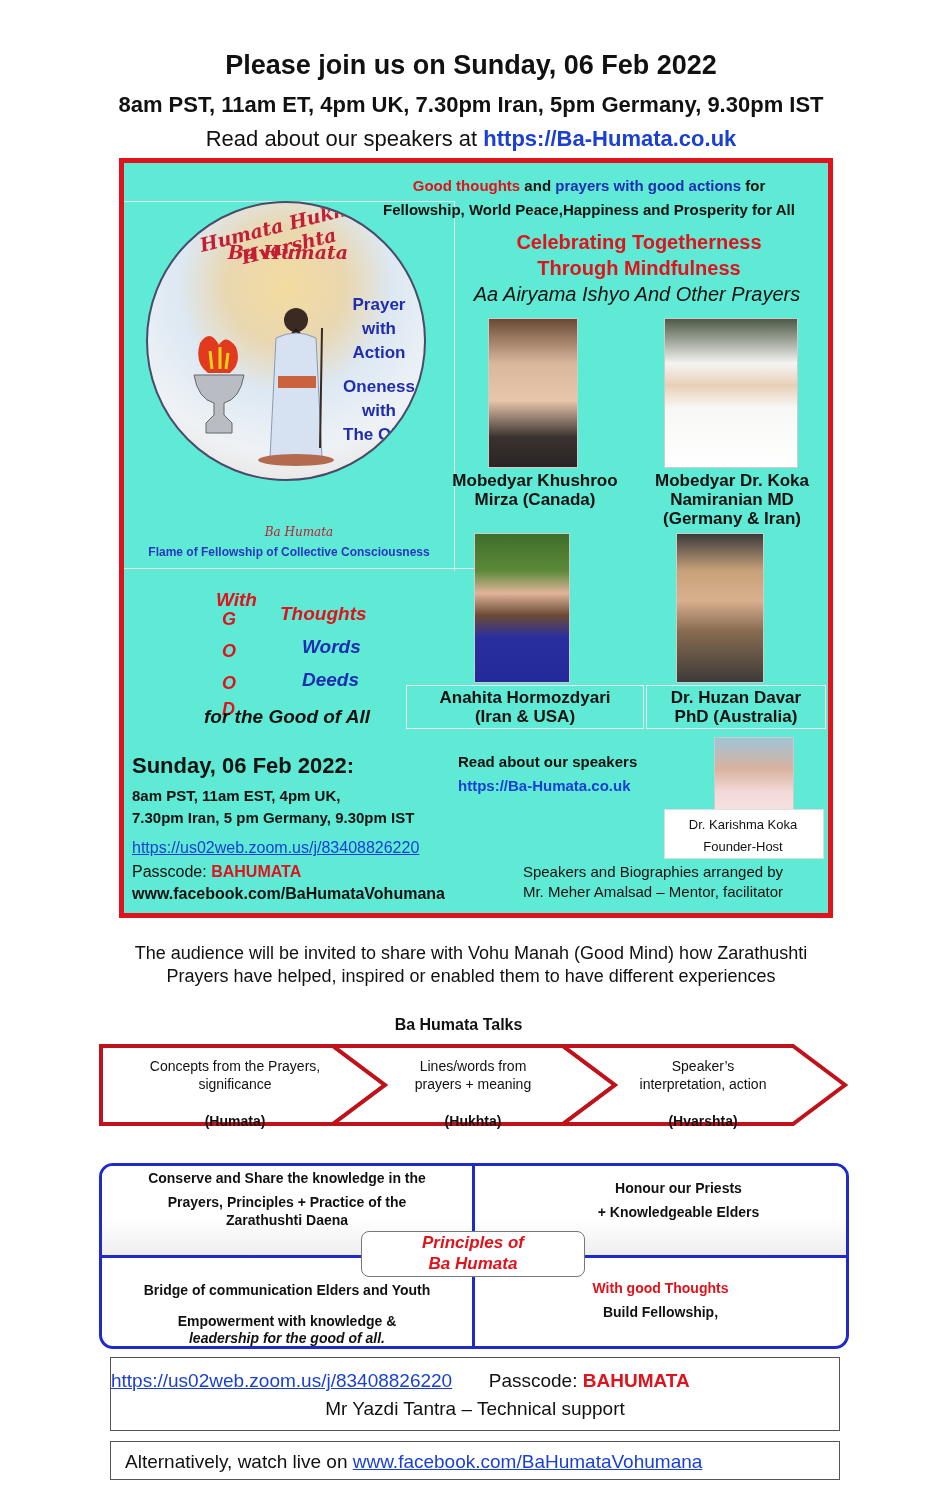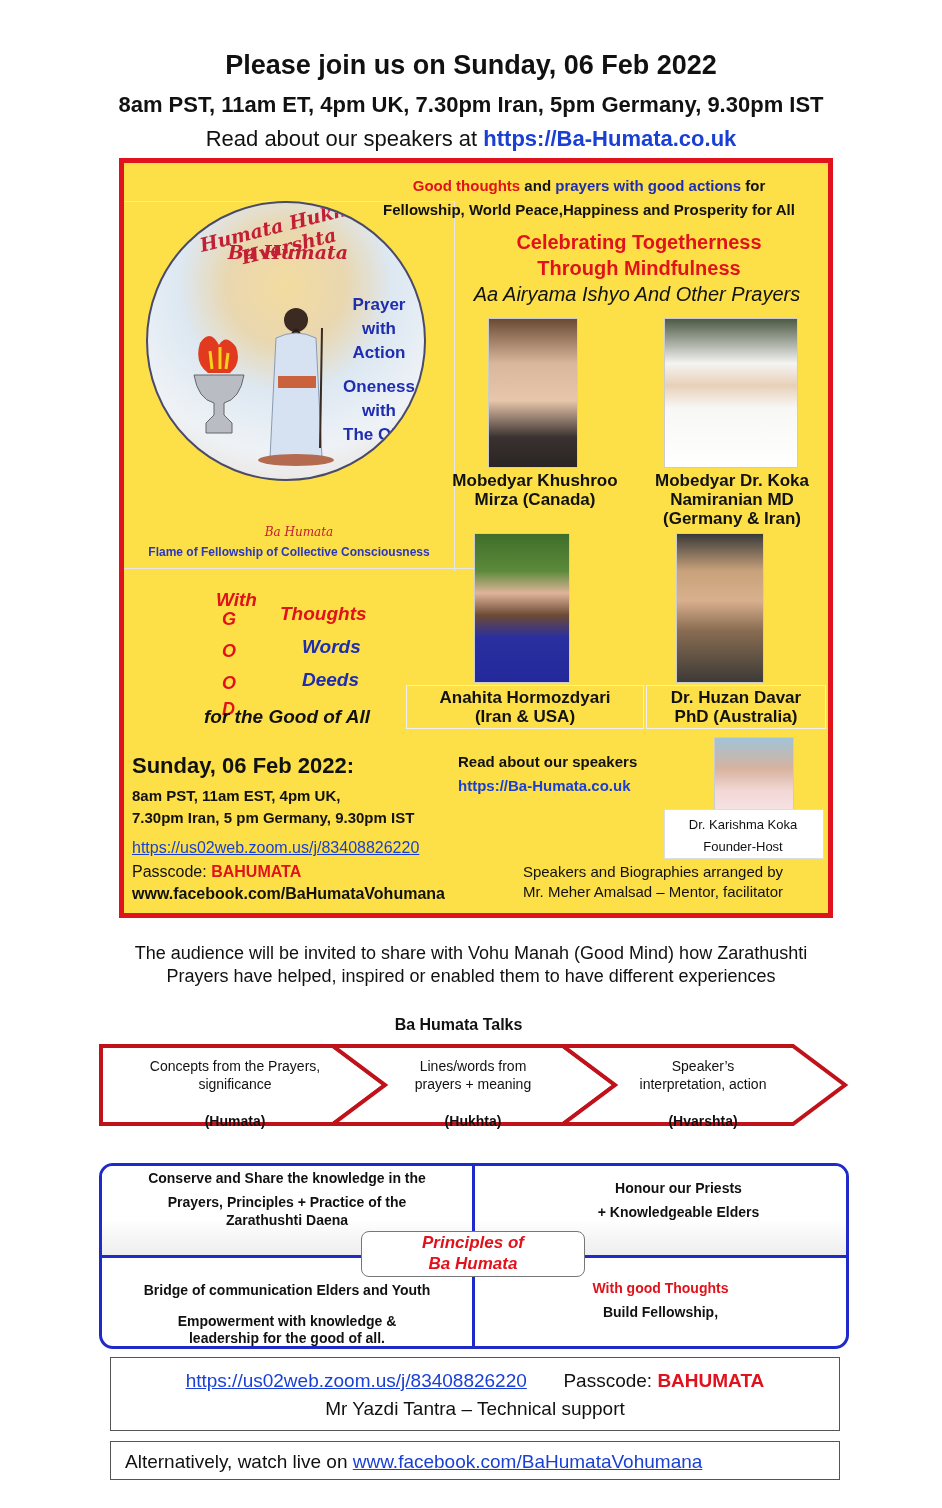--- a/index.html
+++ b/index.html
@@ -11,21 +11,21 @@
   .navy { color:#1f2db0; }
   a, .link { color:#1a3fd4; text-decoration:underline; }
 
   
   #h1 { top:50px; left:0; width:942px; font-size:27px; font-weight:bold; }
   #h2 { top:92px; left:0; width:942px; font-size:22px; font-weight:bold; }
   #h3 { top:126px; left:0; width:942px; font-size:22px; }
   #h3 .url { color:#1a3fd4; font-weight:bold; }
 
   
-  #flyer { top:158px; left:119px; width:704px; height:750px; border:5px solid #e0121b; background:#fde047; }
+  #flyer { top:158px; left:119px; width:704px; height:750px; border:5px solid #e0121b; background:#5eead4; }
   .inner-line { position:absolute; background:#e6e6e6; }
 
   #tagline1 { top:14px; left:230px; width:470px; font-size:15px; font-weight:bold; text-align:center; }
   #tagline2 { top:38px; left:230px; width:470px; font-size:15px; font-weight:bold; text-align:center; }
   #celebrate { top:66px; left:330px; width:370px; font-size:20px; font-weight:bold; color:#e0121b; text-align:center; line-height:26px; }
   #prayers-title { top:120px; left:318px; width:390px; font-size:20px; font-style:italic; text-align:center; }
 
   
   #logo { top:38px; left:22px; width:276px; height:276px; border-radius:50%; border:2px solid #4a4a6a;
           background: radial-gradient(circle at 50% 30%, #f3dca0 0%, #e9d7b0 25%, #dde8f2 45%, #eef2f6 70%, #e8d9cf 100%); overflow:hidden; }
@@ -72,21 +72,21 @@
   .chev-text { position:absolute; font-size:14px; text-align:center; line-height:18px; }
   .chev-text .sub { font-weight:bold; display:block; margin-top:19px; }
 
   
   #principles { top:1163px; left:99px; width:744px; height:180px; border:3px solid #1f2ac8; border-radius:14px; overflow:hidden; background:#fff; }
   .pcell { position:absolute; font-size:14px; font-weight:bold; text-align:center; line-height:24px; }
   #principles-center { top:1231px; left:361px; width:222px; height:44px; border:1px solid #777; border-radius:8px; background:#fff; text-align:center; color:#e0121b; font-weight:bold; font-style:italic; font-size:17px; line-height:21px; }
 
   
   #foot1 { top:1357px; left:110px; width:728px; height:72px; border:1.5px solid #555; }
-  #foot1 .row1 { position:absolute; top:12px; left:0; width:728px; text-align:center; font-size:19px; }
+  #foot1 .row1 { position:absolute; top:12px; left:0; width:728px; font-size:19px; }
   #foot1 .row2 { position:absolute; top:40px; left:0; width:728px; text-align:center; font-size:19px; }
   #foot2 { top:1441px; left:110px; width:728px; height:37px; border:1.5px solid #555; }
   #foot2 .row { position:absolute; top:9px; left:14px; font-size:19px; }
 </style>
 </head>
 <body>
 
 <div id="h1" class="abs center">Please join us on Sunday, 06 Feb 2022</div>
 <div id="h2" class="abs center">8am PST, 11am ET, 4pm UK, 7.30pm Iran, 5pm Germany, 9.30pm IST</div>
 <div id="h3" class="abs center">
@@ -232,21 +232,21 @@
     <div style="line-height:20px;margin-top:2px;">Prayers, Principles + Practice of  the</div>
     <div style="line-height:16px;">Zarathushti Daena</div>
   </div>
   <div class="pcell" style="top:10px;left:373px;width:371px;padding-left:18px;">
     <div>Honour our Priests</div>
     <div>+ Knowledgeable Elders</div>
   </div>
   <div class="pcell" style="top:112px;left:0;width:370px;">
     <div>Bridge of communication Elders and Youth</div>
     <div style="line-height:18px;margin-top:10px;">Empowerment with knowledge &amp;</div>
-    <div style="line-height:16px;">leadership for the good of all.</div>
+    <div style="line-height:16px;font-style:italic;">leadership for the good of all.</div>
   </div>
   <div class="pcell" style="top:110px;left:373px;width:371px;">
     <div class="red">With good Thoughts</div>
     <div>Build Fellowship,</div>
   </div>
 </div>
 <div id="principles-center" class="abs">
   <div>Principles of</div>
   <div>Ba Humata</div>
 </div>

